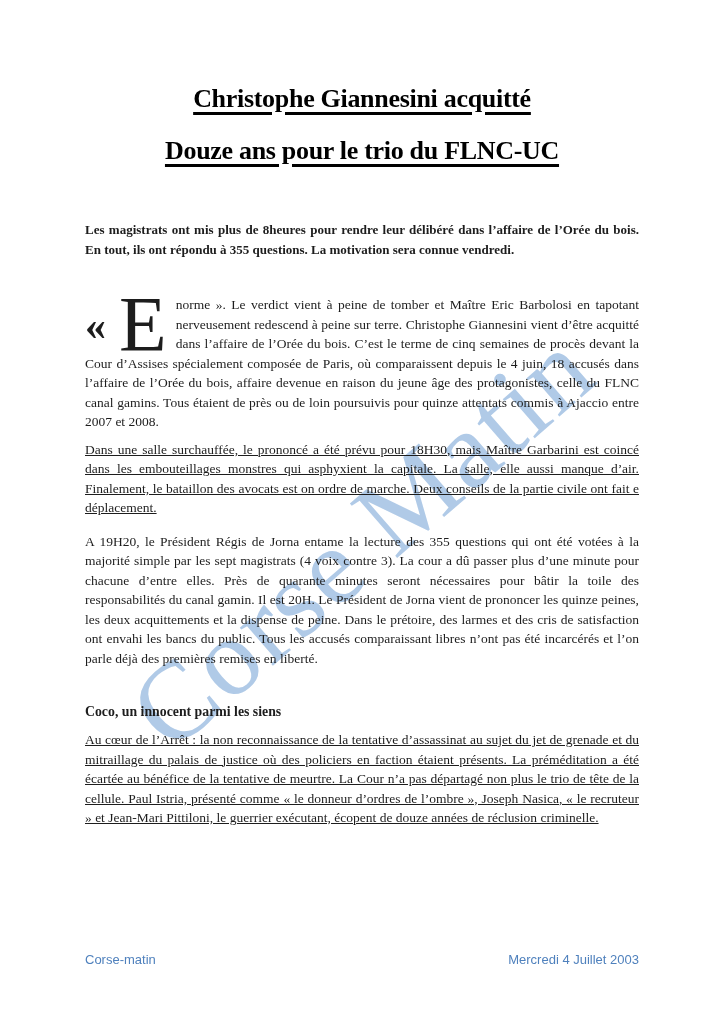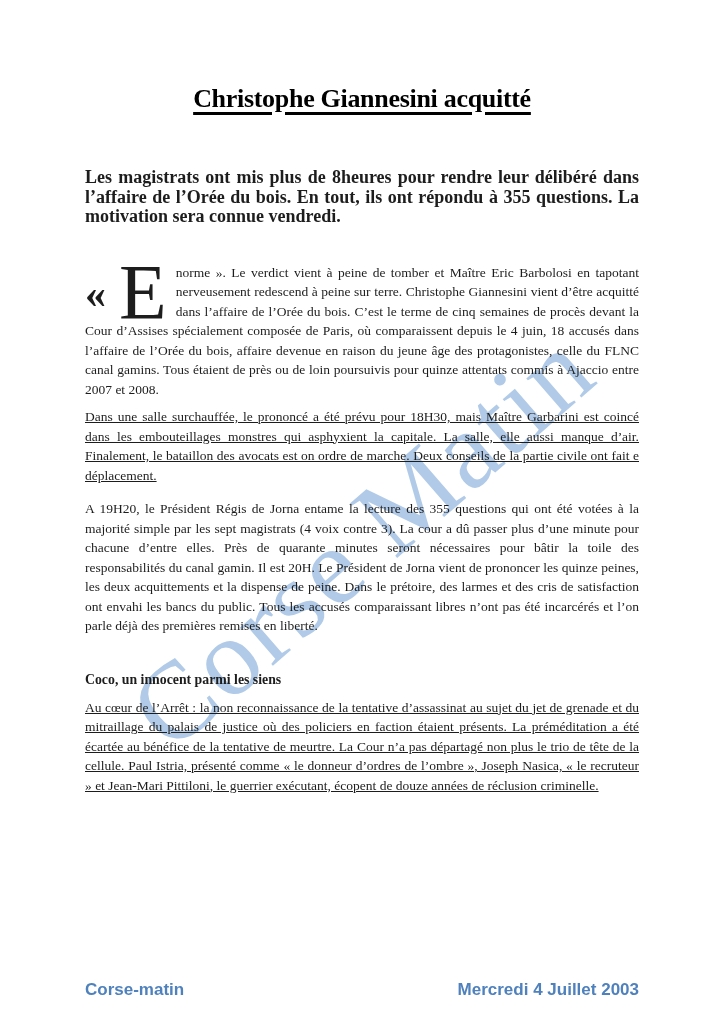--- a/index.html
+++ b/index.html
@@ -40,21 +40,21 @@
     color:#000;
     text-decoration:underline;
     text-decoration-thickness:2.5px;
     text-underline-offset:5px;
   }
   .title.first { margin-top:82px; }
   .title.second { margin-top:18px; }
   .lead {
     margin:52px 0 0 0;
     font-weight:bold;
-    font-size:18px;
+    font-size:13px;
     line-height:19.5px;
     text-align:justify;
   }
   .para {
     margin:14px 0 0 0;
     font-size:13.5px;
     line-height:19.5px;
     text-align:justify;
   }
   .para.first { margin-top:36px; }
@@ -78,42 +78,43 @@
   .dropcap {
     float:left;
     font-size:78px;
     line-height:57px;
     height:57px;
     margin:0 9px 0 0;
     font-weight:normal;
   }
   .footer {
     position:absolute;
-    left:85px; right:85px; top:980px;
+    left:85px; right:85px; top:952px;
     display:flex;
     justify-content:space-between;
     align-items:baseline;
     font-family:"Liberation Sans", sans-serif;
-    font-weight:bold;
-    font-size:17px;
+    font-weight:normal;
+    font-size:13px;
     color:var(--footer-blue, #4f81bd);
     z-index:1;
   }
 </style>
 </head>
 <body>
 
 <div class="page">
 
   <div class="watermark">Corse Matin</div>
 
   <div class="content">
 
     <h1 class="title first">Christophe Giannesini acquitté</h1>
 
+    <h1 class="title second">Douze ans pour le trio du FLNC-UC</h1>
 
     <p class="lead">Les magistrats ont mis plus de 8heures pour rendre leur délibéré dans l’affaire de l’Orée du bois. En tout, ils ont répondu à 355 questions. La motivation sera connue vendredi.</p>
 
     <p class="para first">
       <span class="open-quote">«</span>
       <span class="dropcap">E</span>
       <span>norme ».  Le verdict vient à peine de tomber et Maître Eric Barbolosi en tapotant nerveusement redescend à peine sur terre. Christophe Giannesini  vient d’être acquitté dans l’affaire de l’Orée du bois. C’est le terme de cinq semaines de procès devant la Cour d’Assises spécialement composée de Paris, où comparaissent depuis le 4 juin, 18 accusés dans l’affaire de l’Orée du bois, affaire devenue en raison du jeune âge des protagonistes, celle du FLNC canal gamins. Tous étaient de près ou de loin poursuivis pour quinze attentats commis à Ajaccio entre 2007 et 2008.</span>
     </p>
 
 

